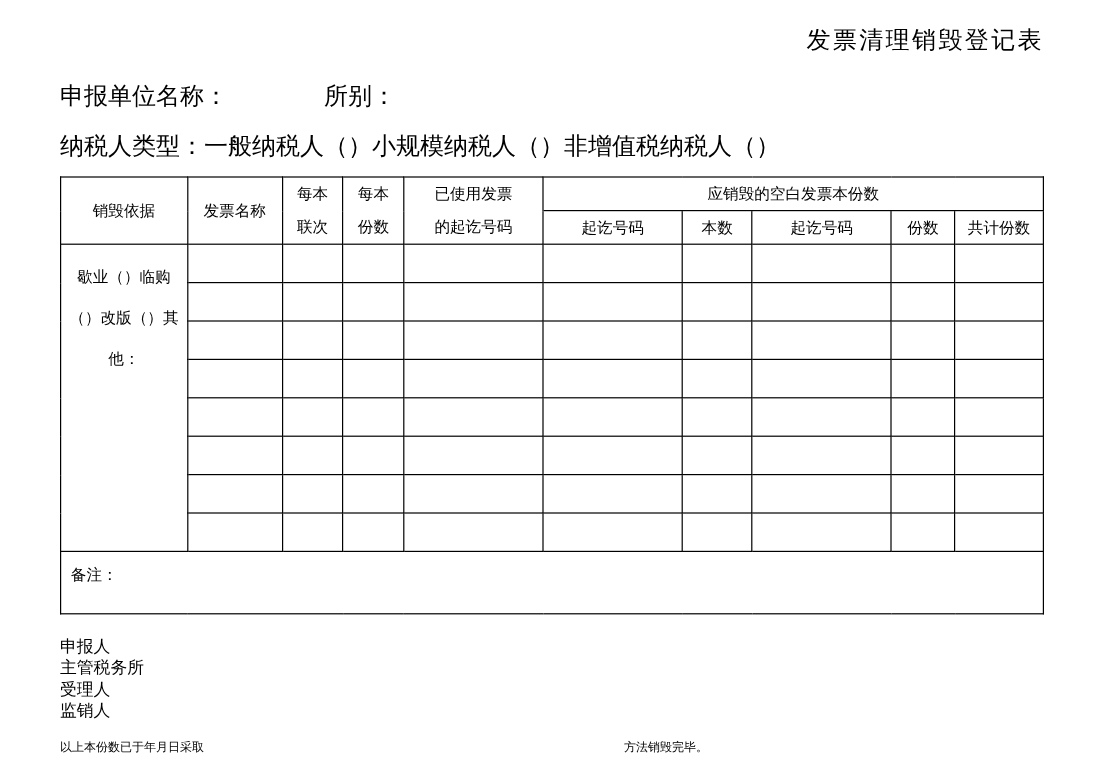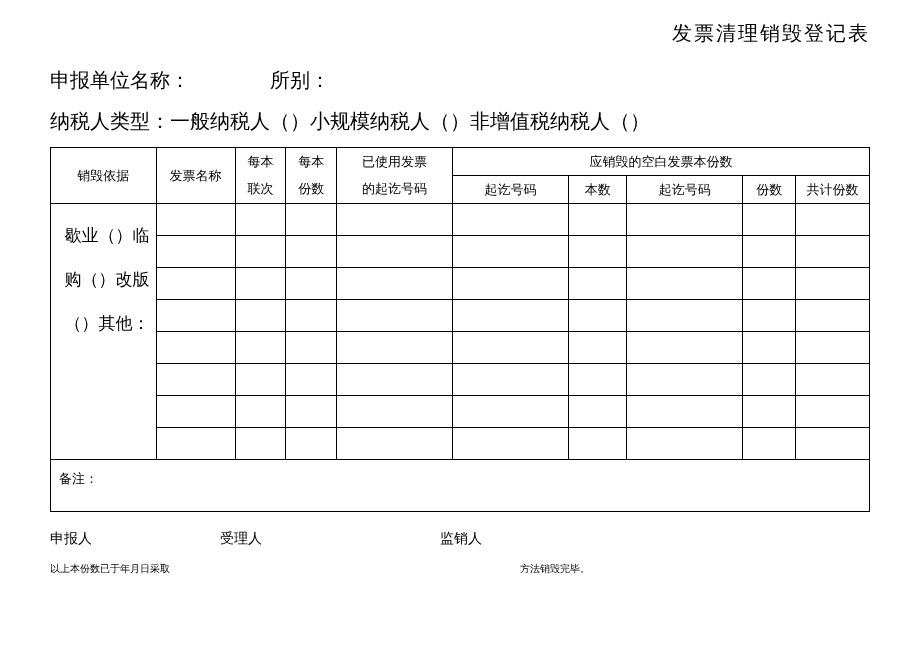--- a/index.html
+++ b/index.html
@@ -38,36 +38,37 @@
       text-align: center;
       vertical-align: middle;
       font-weight: normal;
       font-size: 13px;
       padding: 4px 2px;
     }
     .hdr-row1 td { height: 28px; }
     .hdr-sub td { height: 28px; }
     .data-row td { height: 32px; }
     .basis-cell {
-      text-align: right;
+      text-align: center;
       vertical-align: top;
       padding: 10px 6px;
       line-height: 2.6;
-      font-size: 17px;
+      font-size: 13px;
     }
     .remark-cell {
       text-align: left;
       padding: 10px 8px;
       height: 52px;
       vertical-align: top;
     }
     .footer-row {
       display: flex;
       margin-top: 18px;
       font-size: 14px;
+      flex-direction: column;
     }
     .footer-row .f1 { width: 170px; }
     .footer-row .f2 { width: 280px; }
     .footer-row .f3 { width: 220px; }
     .footer-row .f4 { }
     .footer-note {
       display: flex;
       margin-top: 14px;
       font-size: 10px;
     }
@@ -211,20 +212,21 @@
       </tr>
 
   <tr>
     <td colspan="10" class="remark-cell">备注：</td>
   </tr>
 </tbody>
   </table>
 
 <div class="footer-row">
   <span class="f1">申报人</span>
+  <span class="f2">主管税务所</span>
   <span class="f3">受理人</span>
   <span class="f4">监销人</span>
 </div>
 
 <div class="footer-note">
   <span class="n1">以上本份数已于年月日采取</span>
   <span>方法销毁完毕。</span>
 </div>
 
 </body></html>

